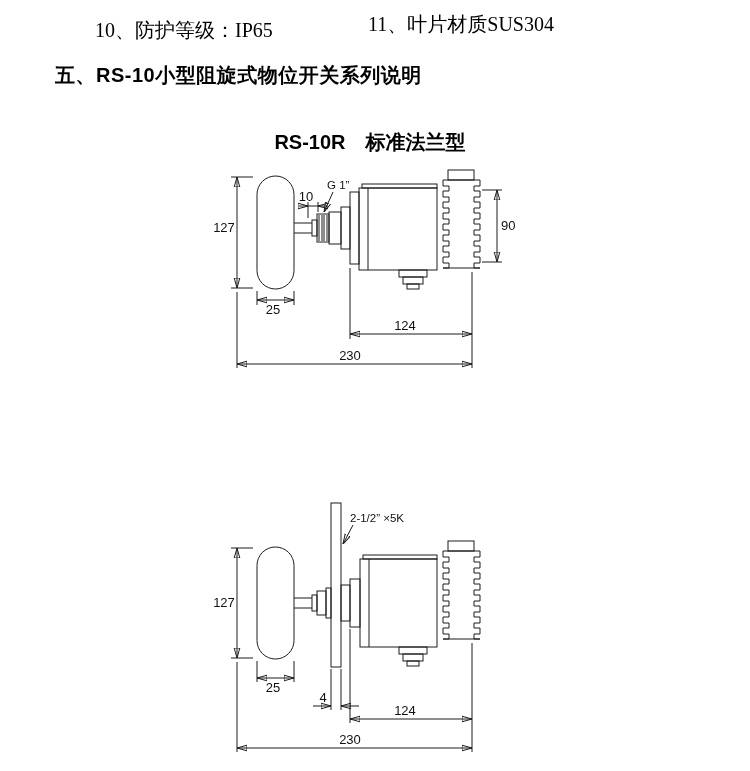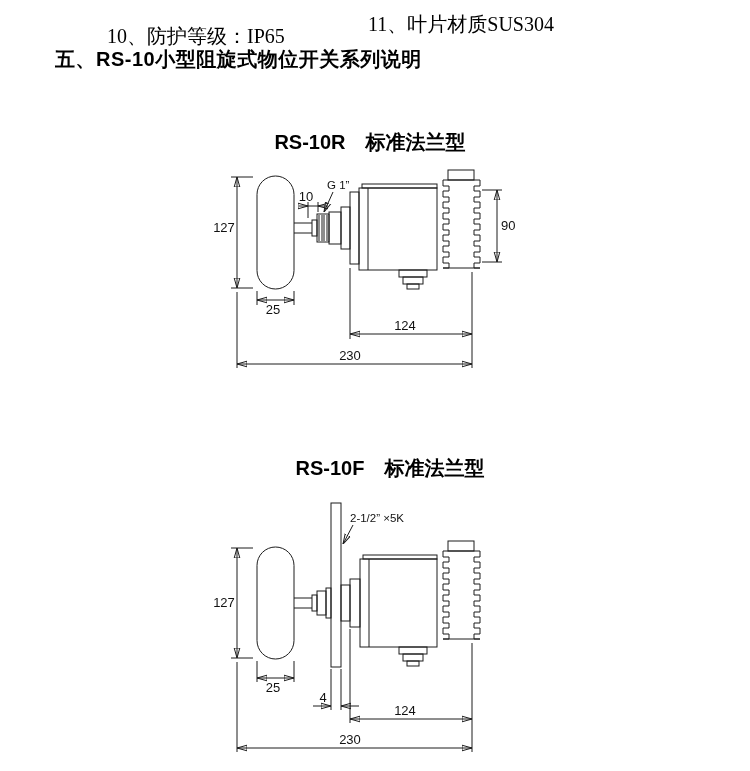--- a/index.html
+++ b/index.html
@@ -6,24 +6,24 @@
   body{background:#ffffff;}
   .page{
     position:relative;
     width:750px;height:771px;
     background:#ffffff;
     font-family:"Liberation Serif","DejaVu Serif",serif;
     color:#000;
     overflow:hidden;
   }
   .specline{position:absolute;top:11px;left:0;width:750px;font-size:20px;}
-  .spec-left{position:absolute;left:95px;top:12px;white-space:nowrap;margin-left:12px;}
+  .spec-left{position:absolute;left:95px;top:6px;white-space:nowrap;}
   .spec-right{position:absolute;left:368px;top:0;white-space:nowrap;text-align:center;}
   .heading{
-    position:absolute;left:55px;top:46px;
+    position:absolute;left:55px;top:62px;
     font-size:20px;font-weight:bold;
     font-family:"Liberation Sans","DejaVu Sans",sans-serif;
     white-space:nowrap;letter-spacing:0.5px;
   }
   .dia-title{
     position:absolute;
     font-size:20px;font-weight:bold;
     font-family:"Liberation Sans","DejaVu Sans",sans-serif;
     text-align:center;white-space:nowrap;
   }
@@ -147,21 +147,20 @@
     </g>
 
     <g>
       <line x1="37" y1="134" x2="37" y2="210"></line>
       <line x1="272" y1="181" x2="272" y2="210"></line>
       <line x1="37" y1="206" x2="272" y2="206" marker-start="url(#arr1)" marker-end="url(#arr1)"></line>
       <text x="150" y="202" text-anchor="middle">230</text>
     </g>
   </svg>
 
-  <div class="dia-title t2">RS-10F　标准法兰型</div>
 
   <svg id="dia2" width="320" height="280" viewBox="0 0 320 280">
     <defs>
       <marker id="arr2" viewBox="0 0 10 10" refX="10" refY="5" markerWidth="10" markerHeight="10" orient="auto-start-reverse">
         <path d="M0,2.2 L10,5 L0,7.8 z" fill="#1c1c1c" stroke="none"></path>
       </marker>
     </defs>
 
     <g>
       <rect x="57" y="59" width="37" height="112" rx="18.5"></rect>

